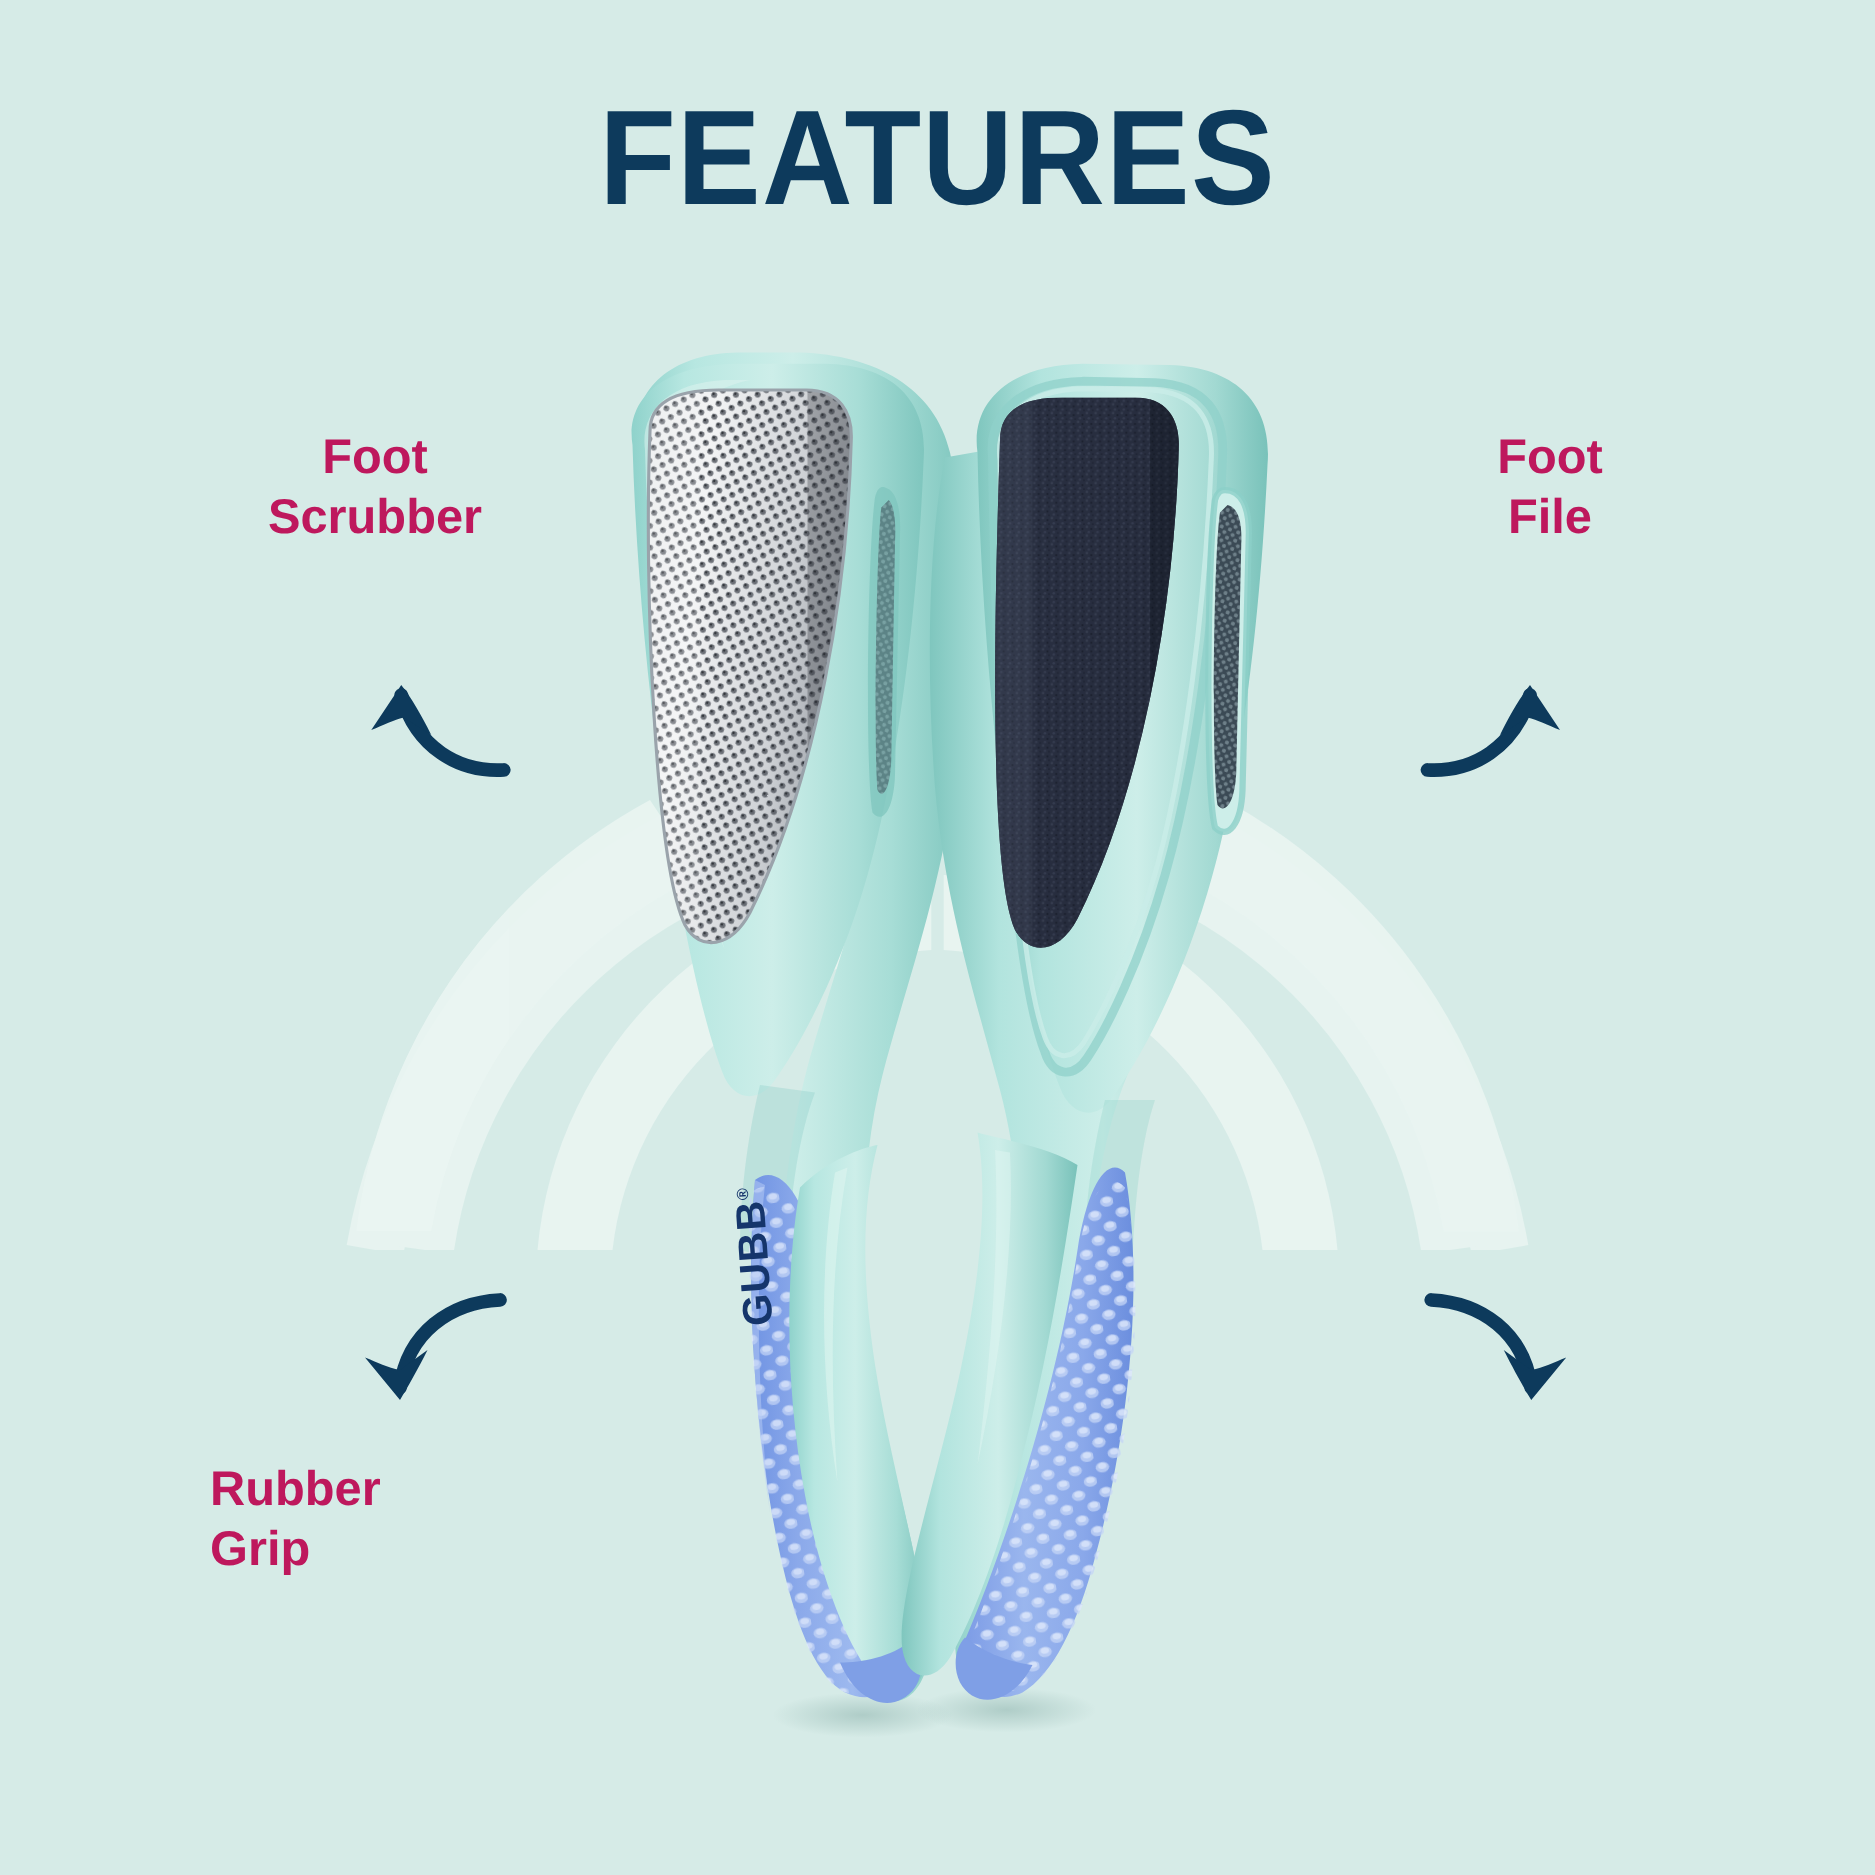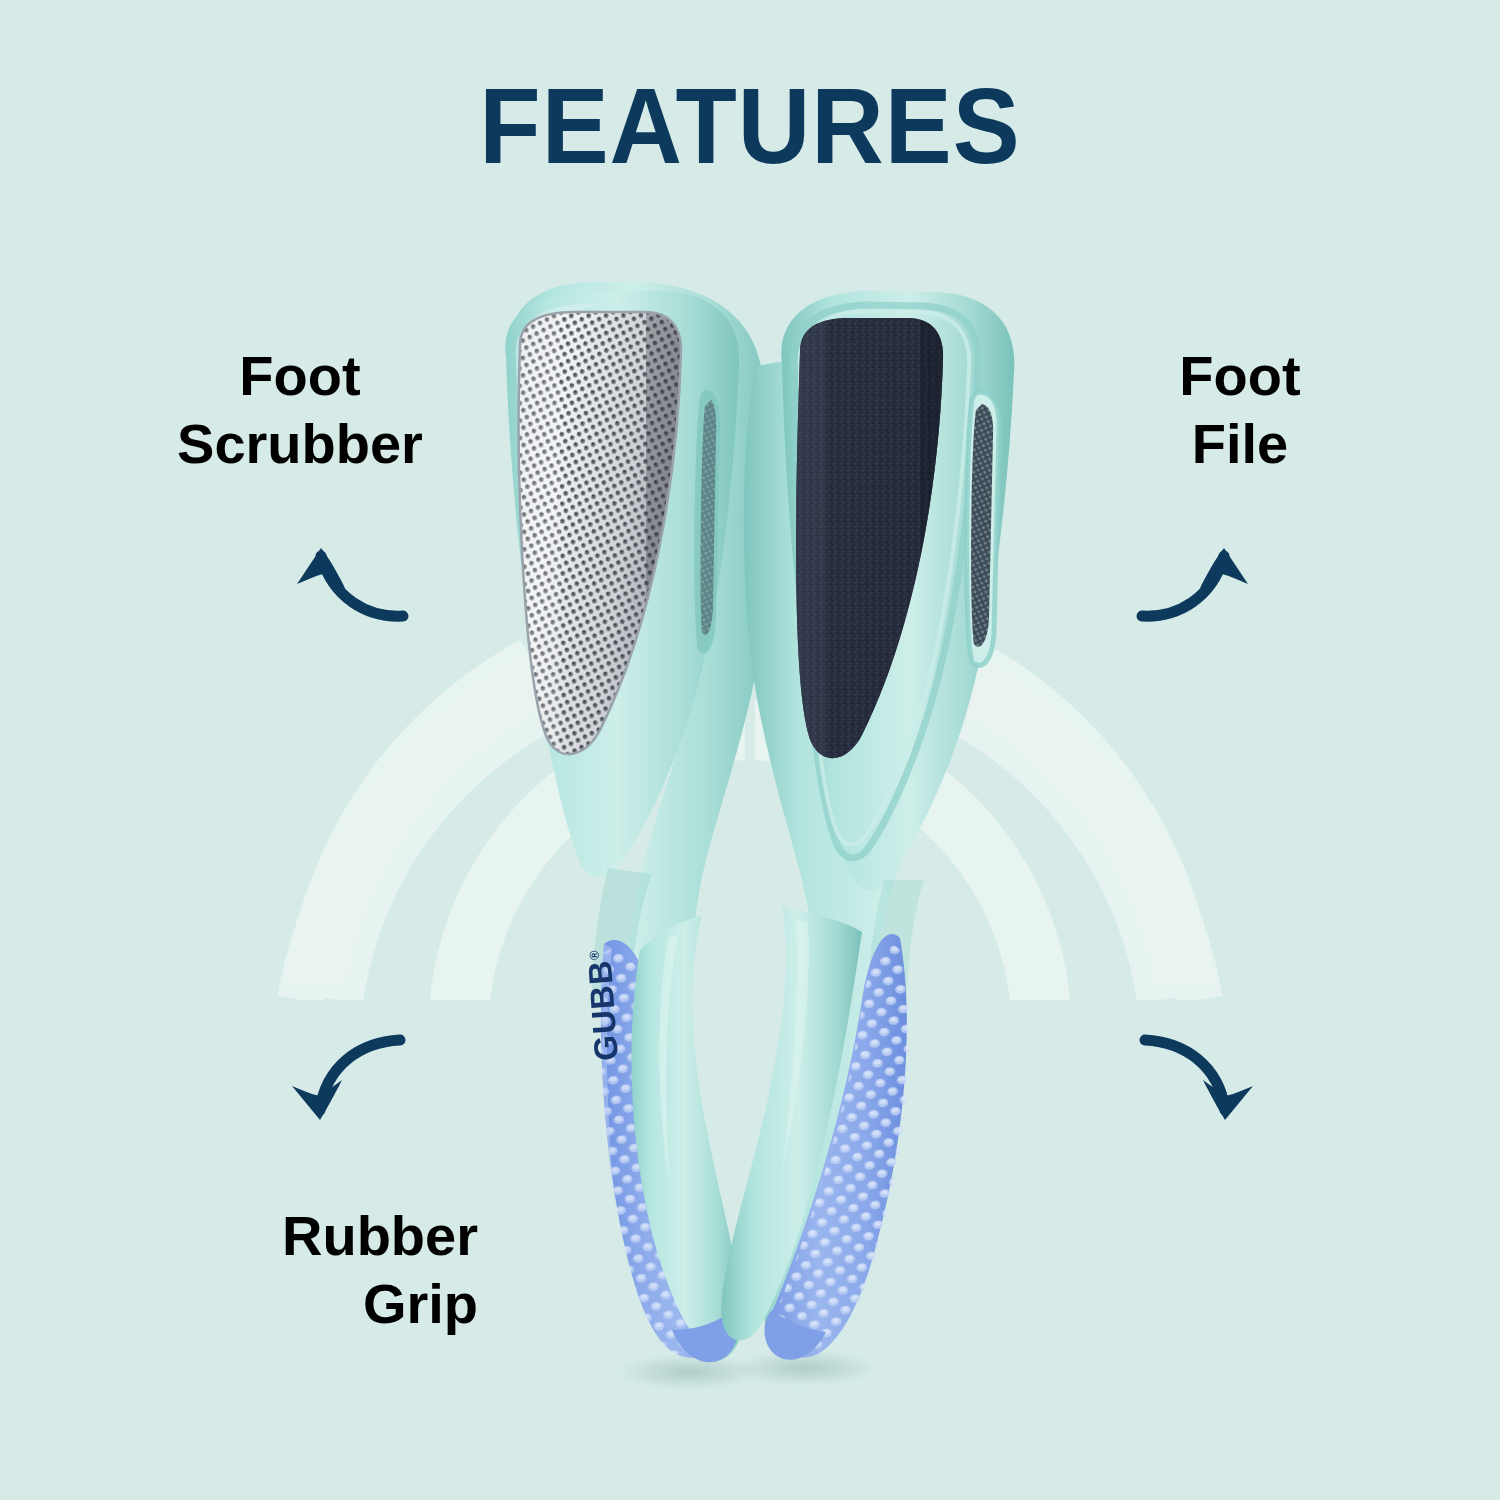--- a/index.html
+++ b/index.html
@@ -38,28 +38,28 @@
     color: #0d3a5c;
     line-height: 1;
     transform: scaleX(0.93);
   }
 
   
   .label {
     position: absolute;
     font-family: "Liberation Sans", sans-serif;
     font-weight: bold;
-    font-size: 56px;
+    font-size: 39px;
     line-height: 1.22;
-    color: #000000;
+    color: #be185d;
     white-space: pre-line;
   }
   .label-foot-scrubber { left: 140px;  top: 342px;  width: 320px; text-align: center; }
   .label-foot-file     { left: 1090px; top: 342px;  width: 300px; text-align: center; }
-  .label-rubber-grip   { left: 158px;  top: 1168px; width: 320px; text-align: right; margin-top: 34px; }
+  .label-rubber-grip   { left: 168px;  top: 1168px; width: 320px; text-align: left; }
   .label-non-slip      { left: 1050px; top: 1168px; width: 330px; text-align: center; }
 
   
   .arrow { position: absolute; }
   .arrow-fs { left: 285px;  top: 498px;  width: 140px; height: 140px; }
   .arrow-ff { left: 1120px; top: 498px;  width: 140px; height: 140px; }
   .arrow-rg { left: 280px;  top: 1028px; width: 140px; height: 130px; }
   .arrow-ns { left: 1125px; top: 1028px; width: 140px; height: 130px; }
 
   

